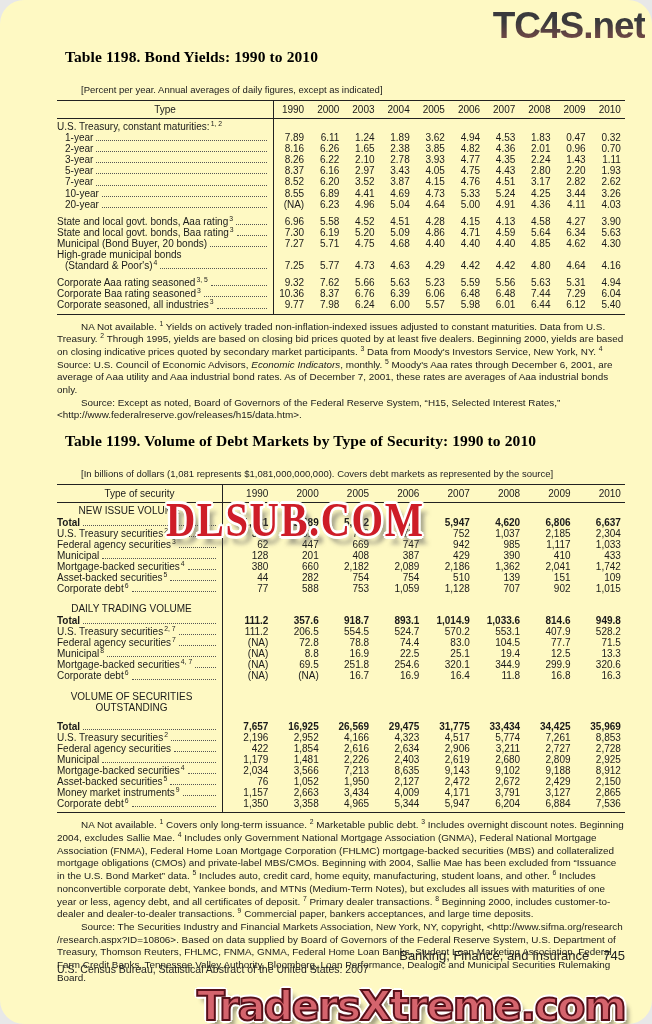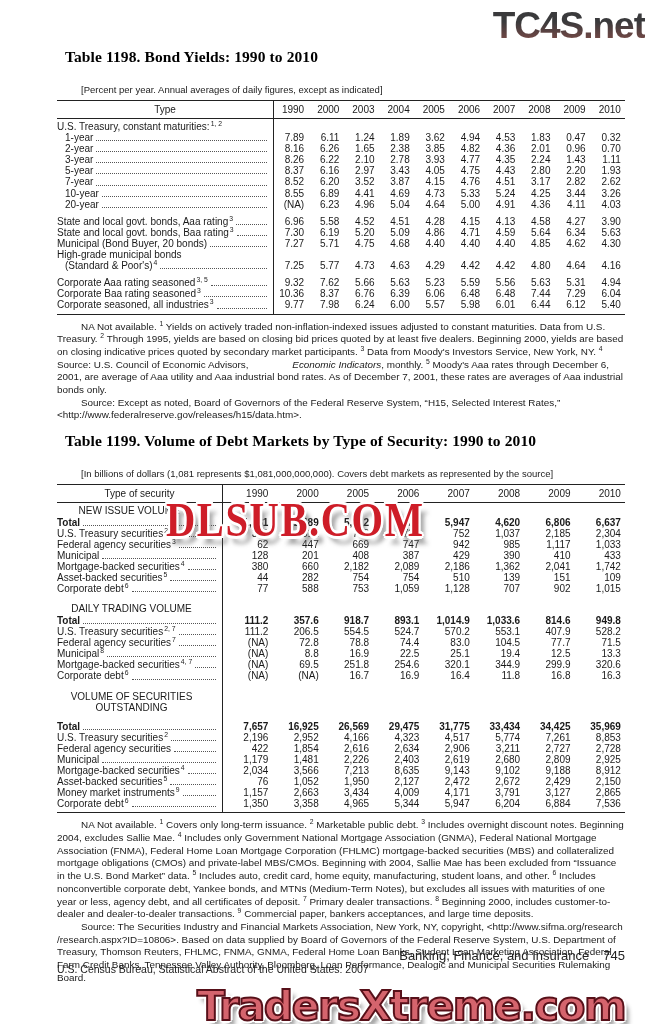--- a/index.html
+++ b/index.html
@@ -1,17 +1,17 @@
 <!DOCTYPE html>
 <html><head>
 <meta charset="utf-8">
 <style>
   html,body{margin:0;padding:0;background:#e8e8e8;}
-  .page{position:relative;width:652px;height:1024px;background:#ffffff;overflow:hidden;
-        font-family:"Liberation Sans",sans-serif;color:#1a1a1a;margin:0 auto;}
+  .page{position:relative;width:652px;height:1024px;background:#fef9c3;overflow:hidden;
+        font-family:"Liberation Sans",sans-serif;color:#1a1a1a;margin:0 auto;border-radius:24px;}
   section.block{position:absolute;left:57px;width:568px;}
   #b1198{top:40px;}
   #b1199{top:424px;}
   .ttl{font-family:"Liberation Serif",serif;font-size:15.5px;font-weight:700;margin:8px;color:#000;letter-spacing:.1px;}
   .bracket{font-size:9.5px;margin-top:18px;color:#222;padding-left:24px;}
   .tbl{position:relative;margin-top:5px;border-top:1.5px solid #222;border-bottom:1.5px solid #222;font-size:10px;}
   .t1198{--labw:216px;--colw:35.2px;}
   .t1199{--labw:165px;--colw:50.37px;}
   .hdr{display:flex;align-items:center;height:17px;border-bottom:1px solid #222;}
   .hlabel{width:var(--labw);text-align:center;flex:none;}
@@ -22,21 +22,21 @@
   .lc{flex:none;width:var(--labw);display:flex;align-items:flex-end;padding-right:5px;box-sizing:border-box;white-space:nowrap;}
   .lc.ind{padding-left:8px;}
   .lc sup,.c sup{font-size:6.8px;line-height:1;align-self:flex-start;margin-left:1px;}
   .lc.sec{display:block;text-align:center;padding-right:16px;line-height:11.5px;}
   .lc.sec .l2{display:block;}
   .leader{flex:1 1 6px;border-bottom:1.4px dotted #555;margin:0 1px 2px 3px;min-width:4px;}
   .vline{position:absolute;left:var(--labw);top:0;bottom:0;width:1px;background:#222;}
   .fns{margin-top:6px;}
   .fn{margin:0;font-size:9.9px;line-height:12.7px;text-indent:24px;color:#1a1a1a;}
   .fn sup{font-size:6.8px;vertical-align:super;line-height:0;}
-  .fn i{font-style:italic;margin-left:41px;}
+  .fn i{font-style:italic;}
   .footer-right{position:absolute;top:948px;right:27px;font-size:13px;color:#222;}
   .footer-right .pgnum{margin-left:14px;}
   .footer-left{position:absolute;top:963px;left:57px;font-size:10.5px;color:#222;}
   .wm{position:absolute;font-weight:700;white-space:nowrap;pointer-events:none;}
   .wm-top{top:5px;right:7px;font-size:37px;font-weight:800;letter-spacing:-1px;
      background:linear-gradient(180deg,#3a3a3c 40%,#6a4644 75%,#96605a 95%);
      -webkit-background-clip:text;background-clip:text;color:transparent;
      font-family:"Liberation Sans",sans-serif;}
   .wm-dlsub{top:493px;left:166px;font-size:52px;font-family:"Liberation Serif",serif;
      letter-spacing:2px;color:#ce1d28;transform:scaleX(.78) scaleY(.92);transform-origin:left top;

